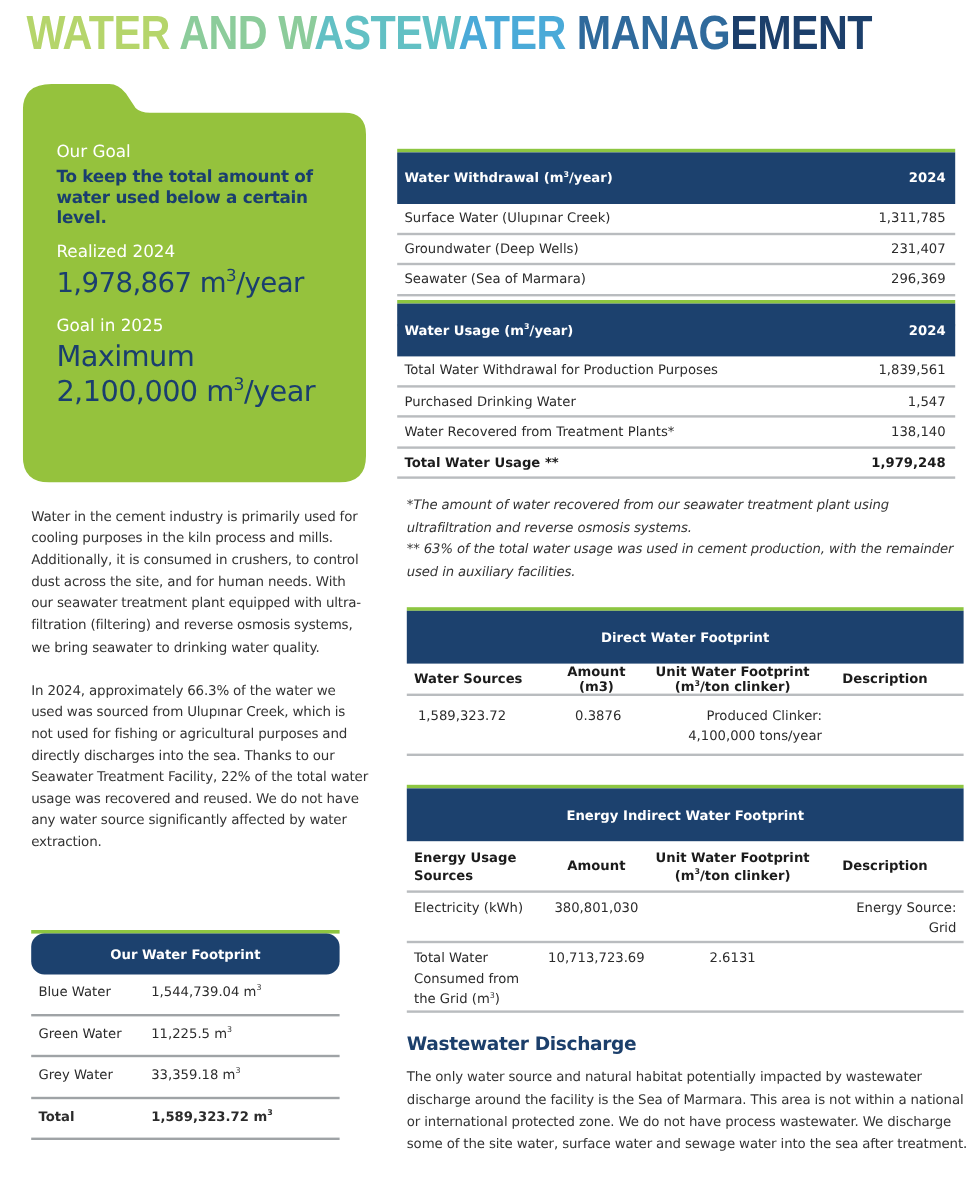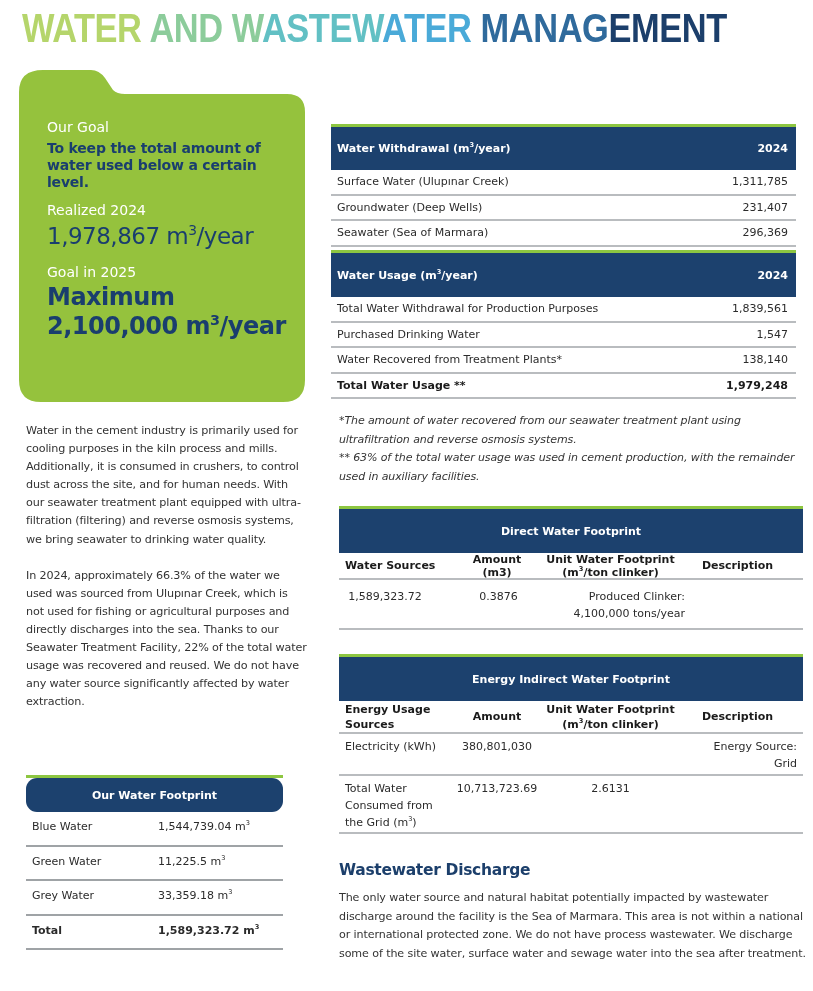--- a/index.html
+++ b/index.html
@@ -20,21 +20,21 @@
 
     
     .goal-card { position: absolute; left: 19px; top: 62px; width: 286px; height: 340px; }
     .goal-card svg { position: absolute; left: 0; top: 0; }
     .goal-inner { position: absolute; left: 28px; top: 56px; width: 250px; }
     .goal-label { color: #ffffff; font-family: "DejaVu Sans", sans-serif; font-size: 14px; line-height: 18px; }
     .goal-text { color: #1a3e6e; font-weight: bold; font-size: 14px; line-height: 17px; margin-top: 4px; letter-spacing: -0.2px; }
     .realized-label { margin-top: 10px; }
     .big-val { color: #1a3e6e; font-weight: normal; font-size: 23px; line-height: 30px; letter-spacing: -0.5px; margin-top: 2px; }
     .goal25-label { margin-top: 12px; }
-    .huge-val { color: #1a3e6e; font-weight: bold; font-size: 24px; line-height: 29px; letter-spacing: -0.5px; margin-top: 2px; }
+    .huge-val { color: #1a3e6e; font-weight: normal; font-size: 24px; line-height: 29px; letter-spacing: -0.5px; margin-top: 2px; }
     sup { font-size: 60%; vertical-align: super; line-height: 0; }
 
     
     .left-text { position: absolute; left: 26px; top: 422px; width: 282px; font-size: 11.2px; line-height: 18.1px; color: #333; letter-spacing: -0.15px; }
     .left-text p + p { margin-top: 18px; }
 
     
     .tbl { position: absolute; border-top: 3px solid #8dc641; }
     .tbl-head { background: #1c416e; color: #fff; font-weight: bold; font-size: 11px; display: flex; align-items: center; }
     .tbl-row { display: flex; align-items: center; border-bottom: 2px solid #b9bcbf; font-size: 11px; color: #2b2b2b; }
@@ -62,33 +62,33 @@
     .c2 { width: 92px; text-align: center; }
     .c3 { width: 135px; text-align: center; }
     .c4 { width: 125px; text-align: center; }
     #direct .col-row.hdr { height: 27px; }
     #direct .col-row.body { height: 50px; padding-top: 8px; line-height: 17px; }
     #direct .c4 { text-align: right; padding-right: 6px; }
     #direct .c4.hdrc { text-align: center; }
 
     #indirect { left: 339px; top: 654px; width: 464px; }
     #indirect .tbl-head { height: 44px; justify-content: center; }
-    #indirect .col-row.hdr { height: 33px; line-height: 15px; justify-content: flex-end; }
+    #indirect .col-row.hdr { height: 43px; line-height: 15px; justify-content: flex-end; }
     #indirect .col-row.body1 { height: 42px; padding-top: 4px; line-height: 17px; }
     #indirect .col-row.body2 { height: 58px; padding-top: 4px; line-height: 17px; }
     #indirect .c4 { text-align: right; padding-right: 6px; }
     #indirect .c4.hdrc { text-align: center; }
 
     .ww-title { position: absolute; left: 339px; top: 861px; font-weight: bold; font-size: 15.5px; color: #1c3f6b; letter-spacing: -0.3px; }
     .ww-text { position: absolute; left: 339px; top: 889px; width: 470px; font-size: 11.1px; line-height: 18.6px; color: #333; letter-spacing: -0.1px; }
 
     
     #ourfp { left: 26px; top: 775px; width: 257px; }
     #ourfp .tbl-head { height: 34px; justify-content: center; border-radius: 11px; }
-    #ourfp .fp-row { display: flex; height: 34.5px; padding-top: 8px; border-bottom: 2px solid #9fa3a6; font-size: 11px; gap: 32px; }
+    #ourfp .fp-row { display: flex; height: 34.5px; padding-top: 8px; border-bottom: 2px solid #9fa3a6; font-size: 11px; }
     #ourfp .fp-row.bold { font-weight: bold; }
     .fp-name { width: 100px; padding-left: 6px; }
     .fp-val { flex: 1; }
   </style>
 </head>
 <body>
 
 <div class="title">
   <span class="t1"><span style="color: rgb(181, 213, 107);">W</span><span style="color: rgb(181, 213, 107);">A</span><span style="color: rgb(181, 213, 107);">T</span><span style="color: rgb(181, 213, 107);">E</span><span style="color: rgb(181, 213, 107);">R</span></span>
   <span class="t2"><span style="color: rgb(140, 204, 155);">A</span><span style="color: rgb(140, 204, 155);">N</span><span style="color: rgb(140, 204, 155);">D</span></span>

